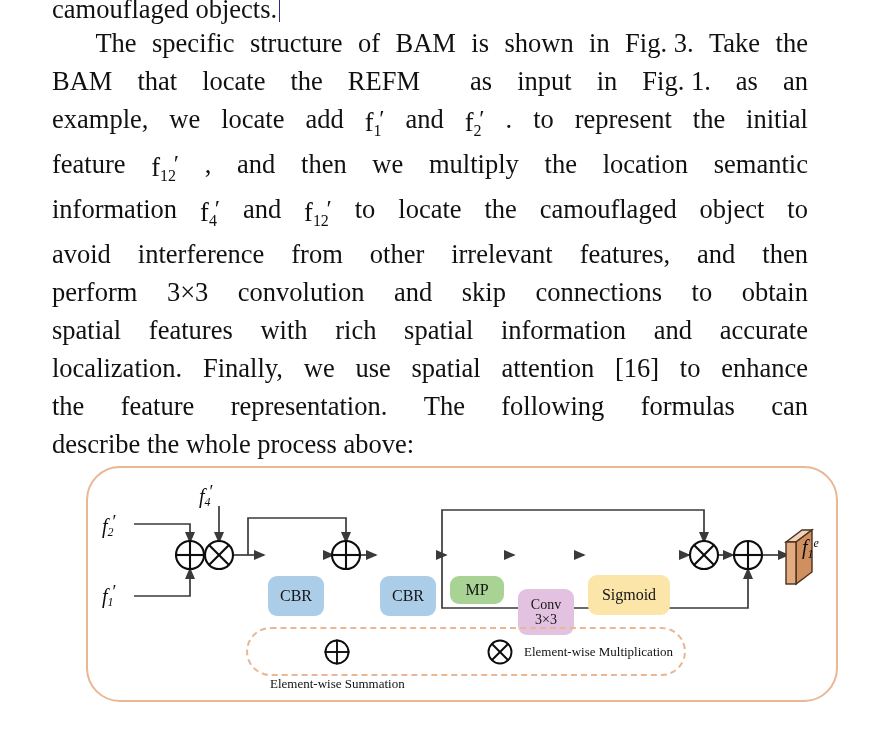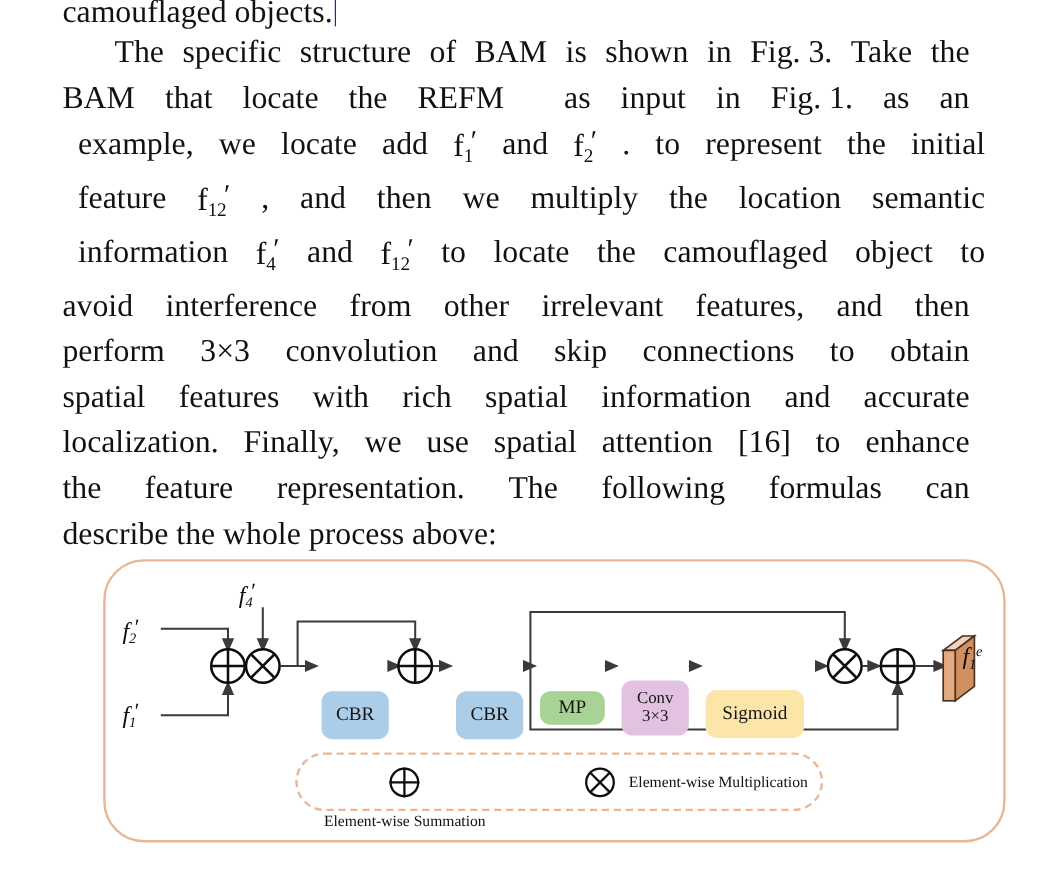--- a/index.html
+++ b/index.html
@@ -32,21 +32,21 @@
   }
   .line-just {
     display: flex;
     justify-content: space-between;
     width: 756px;
   }
   .line-just > span { display: inline-block; }
   .line-plain { display: block; }
   .line-h1  { height: 34px; }
   .line-h2  { height: 38px; }
-  .line-h3  { height: 45px; margin-left: 13px; }
+  .line-h3  { height: 45px; }
 
   .indent { display: inline-block; width: 28px; }
 
   
   .mvar {
     font-family: "Liberation Serif", serif;
     font-style: normal;
     position: relative;
     display: inline-block;
     white-space: nowrap;
@@ -105,21 +105,21 @@
     font-size: 16px;
     color: #141414;
     text-align: center;
     line-height: 1.08;
     box-sizing: border-box;
     margin-top: 41px;
   }
   .node-cbr1 { left: 180px; top: 67px; width: 56px; height: 40px; background: #accde8; }
   .node-cbr2 { left: 292px; top: 67px; width: 56px; height: 40px; background: #accde8; }
   .node-mp   { left: 362px; top: 67px; width: 54px; height: 28px; background: #a9d295; }
-  .node-conv { left: 430px; top: 58px; width: 56px; height: 46px; background: #e2c2e0; font-size: 14px; }
+  .node-conv { left: 430px; top: 80px; width: 56px; height: 46px; background: #e2c2e0; font-size: 14px; }
   .node-sig  { left: 500px; top: 66px; width: 82px; height: 40px; background: #fbe5a8; }
 
   .op-label {
     position: absolute;
     font-family: "Liberation Serif", serif;
     font-style: italic;
     white-space: nowrap;
     color: #0d0d0d;
   }
   .lbl-f2 { left: 14px; top: 44px;  font-size: 20px; }

